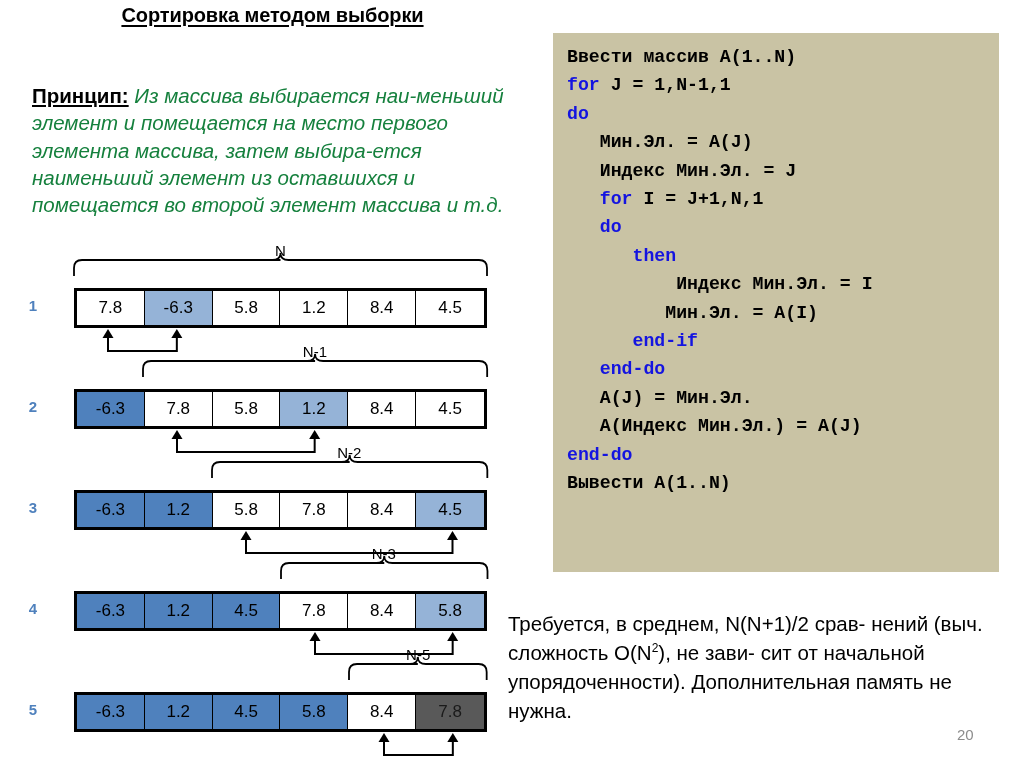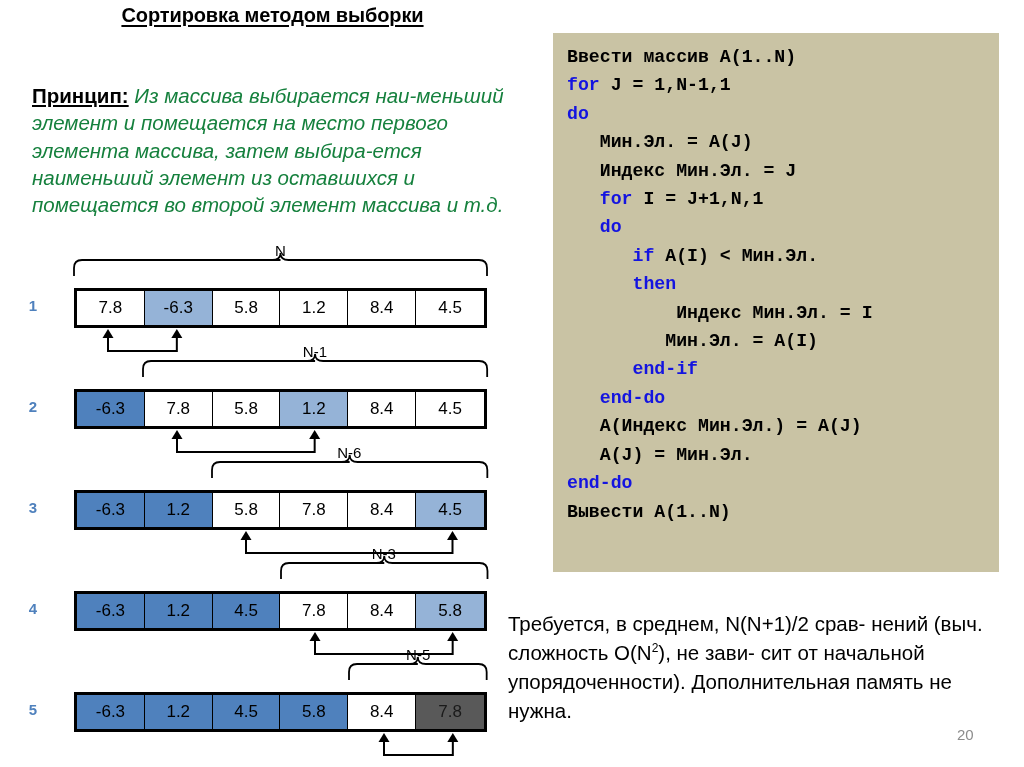--- a/index.html
+++ b/index.html
@@ -142,21 +142,21 @@
     <div class="rownum" style="left: 22px; top: 499px;">3</div>
     <div class="array" style="left: 74px; top: 490px; width: 413px; height: 40px;">
       <div class="cell sorted" style="width: 68.8333px; height: 34px;">-6.3</div>
       <div class="cell sorted" style="width: 68.8333px; height: 34px;">1.2</div>
       <div class="cell" style="width: 68.8333px; height: 34px;">5.8</div>
       <div class="cell" style="width: 68.8333px; height: 34px;">7.8</div>
       <div class="cell" style="width: 68.8333px; height: 34px;">8.4</div>
       <div class="cell sel" style="width: 68.8333px; height: 34px;">4.5</div>
     </div>
     <div class="brace" style="left: 211.667px; top: 444px; width: 275.333px;">
-      <div class="blabel" style="left: 107.667px;">N-6</div>
+      <div class="blabel" style="left: 107.667px;">N-2</div>
       <svg width="275.33333333333337" height="18" style="overflow: visible;">
         <path d="M 0,16 L 0,8 Q 0,0 8,0 L 129.66666666666669,0 Q 137.66666666666669,0 137.66666666666669,0 M 8,0 L 129.66666666666669,0 Q 137.66666666666669,0 137.66666666666669,-7 M 137.66666666666669,-7 Q 137.66666666666669,0 145.66666666666669,0 L 267.33333333333337,0 Q 275.33333333333337,0 275.33333333333337,8 L 275.33333333333337,16" fill="none" stroke="#000" stroke-width="1.8"></path>
       </svg>
     </div>
     <div class="swap" style="left: 236.083px; top: 531px;">
       <svg width="226.5" height="26">
         <path d="M 10,6 L 10,22 L 216.5,22 L 216.5,6" fill="none" stroke="#000" stroke-width="2"></path>
         <path d="M 10,0 L 4.5,9 L 15.5,9 Z" fill="#000"></path>
         <path d="M 216.5,0 L 211,9 L 222,9 Z" fill="#000"></path>
       </svg>
@@ -208,28 +208,27 @@
   </div>
 
 <div class="codepanel" id="codepanel">
     <div class="codeline"><span>Ввести массив A(1..N)</span></div>
     <div class="codeline"><span class="kw">for</span><span> J = 1,N-1,1</span></div>
     <div class="codeline"><span class="kw">do</span></div>
     <div class="codeline"><span>   Мин.Эл. = A(J)</span></div>
     <div class="codeline"><span>   Индекс Мин.Эл. = J</span></div>
     <div class="codeline"><span>   </span><span class="kw">for</span><span> I = J+1,N,1</span></div>
     <div class="codeline"><span>   </span><span class="kw">do</span></div>
-    <div class="codeline"><span>      </span><span class="kw">if</span><span> A(I) &lt; Мин.Эл.</span></div>
     <div class="codeline"><span>      </span><span class="kw">then</span></div>
     <div class="codeline"><span>          Индекс Мин.Эл. = I</span></div>
     <div class="codeline"><span>         Мин.Эл. = A(I)</span></div>
     <div class="codeline"><span>      </span><span class="kw">end-if</span></div>
     <div class="codeline"><span>   </span><span class="kw">end-do</span></div>
+    <div class="codeline"><span>   A(J) = Мин.Эл.</span></div>
     <div class="codeline"><span>   A(Индекс Мин.Эл.) = A(J)</span></div>
-    <div class="codeline"><span>   A(J) = Мин.Эл.</span></div>
     <div class="codeline"><span class="kw">end-do</span></div>
     <div class="codeline"><span>Вывести A(1..N)</span></div>
   </div>
 
 <div class="note">
   <span>Требуется, в среднем, N(N+1)/2 срав-</span>
   <span>нений (выч. сложность O(N</span><sup>2</sup><span>), не зави-</span>
   <span>сит от начальной упорядоченности).</span>
   <span>Дополнительная память не нужна.</span>
 </div>

